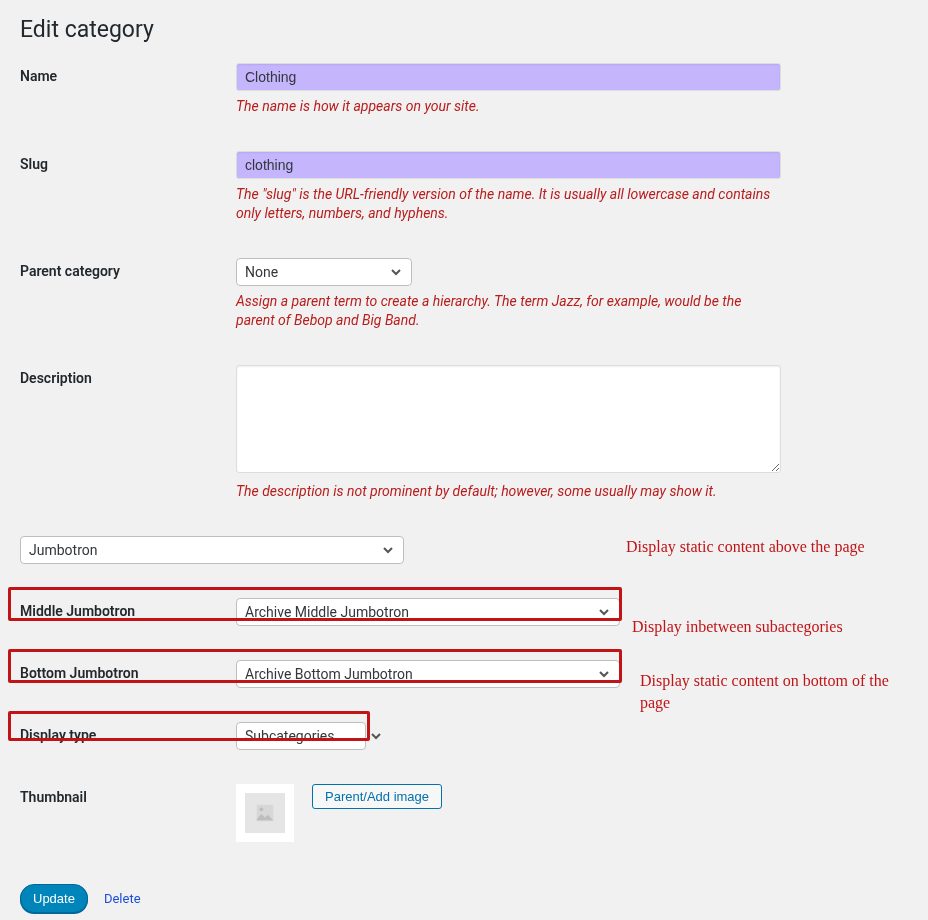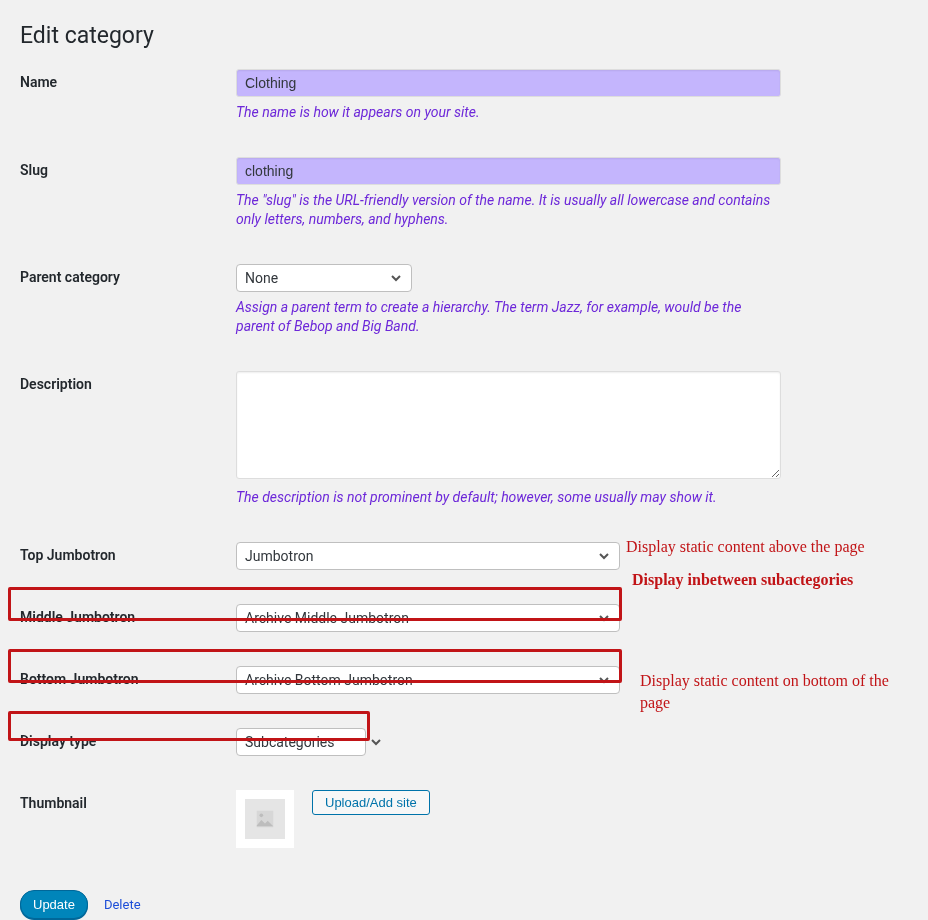--- a/index.html
+++ b/index.html
@@ -10,21 +10,21 @@
     color: #23282d;
     width: 928px;
     height: 920px;
     padding: 0 20px 20px 20px;
     position: relative;
   }
   h1.page-title {
     font-size: 23px;
     font-weight: 400;
     color: #23282d;
-    padding: 22px 0 20px 0;
+    padding: 16px 0 20px 0;
   }
   .form-row {
     display: flex;
     align-items: flex-start;
     margin-bottom: 34px;
   }
   .label-col {
     width: 216px;
     flex: 0 0 216px;
     font-size: 14px;
@@ -53,21 +53,21 @@
     padding: 6px 8px;
     font-size: 14px;
     border: 1px solid #ddd;
     border-radius: 3px;
     box-shadow: inset 0 1px 2px rgba(0,0,0,.07);
     background: #fff;
     resize: both;
   }
   .help {
     font-size: 14px;
-    color: #6d28d9;
+    color: #b91c1c;
     font-style: italic;
     margin-top: 6px;
     line-height: 1.4;
   }
   .select {
     display: flex;
     align-items: center;
     justify-content: space-between;
     height: 28px;
     padding: 0 8px;
@@ -178,21 +178,20 @@
 
 <div class="form-row">
   <div class="label-col">Description</div>
   <div class="field-col">
     <textarea style=""></textarea>
     <div class="help">The description is not prominent by default; however, some usually may show it.</div>
   </div>
 </div>
 
 <div class="form-row">
-  <div class="label-col">Top Jumbotron</div>
   <div class="field-col">
     <div class="select mid">
       <span>Jumbotron</span>
       <span class="chev">
           <svg viewBox="0 0 12 12">
             <polyline points="2,4 6,8 10,4"></polyline>
           </svg>
         </span>
     </div>
   </div>
@@ -246,29 +245,29 @@
     <div class="thumb-wrap">
       <div class="thumb">
         <div class="ph">
           <svg viewBox="0 0 24 24">
               <path d="M3 3h18v18H3z" fill="#d7d7d7"></path>
               <circle cx="8" cy="8" r="2" fill="#bdbdbd"></circle>
               <path d="M3 19l5-6 4 4 3-3 6 6H3z" fill="#bdbdbd"></path>
             </svg>
         </div>
       </div>
-      <button class="btn-outline">Upload/Add site</button>
+      <button class="btn-outline">Parent/Add image</button>
     </div>
   </div>
 </div>
 
 <div class="actions">
   <button class="btn-primary">Update</button>
   <a class="delete-link">Delete</a>
 </div>
 
 <div class="redbox" style="left:8px; top:587px; width:614px; height:34px;"></div>
 <div class="redbox" style="left:8px; top:649px; width:614px; height:34px;"></div>
 <div class="redbox" style="left:8px; top:711px; width:362px; height:30px;"></div>
 
 <div class="annot" style="left:626px; top:536px;">Display static content above the page</div>
-<div class="annot" style="left:632px; top:569px;font-weight:bold;">Display inbetween subactegories</div>
+<div class="annot" style="left:632px; top:616px;">Display inbetween subactegories</div>
 <div class="annot" style="left:640px; top:670px; width:260px;">Display static content on bottom of the page</div>
 
 </body></html>

